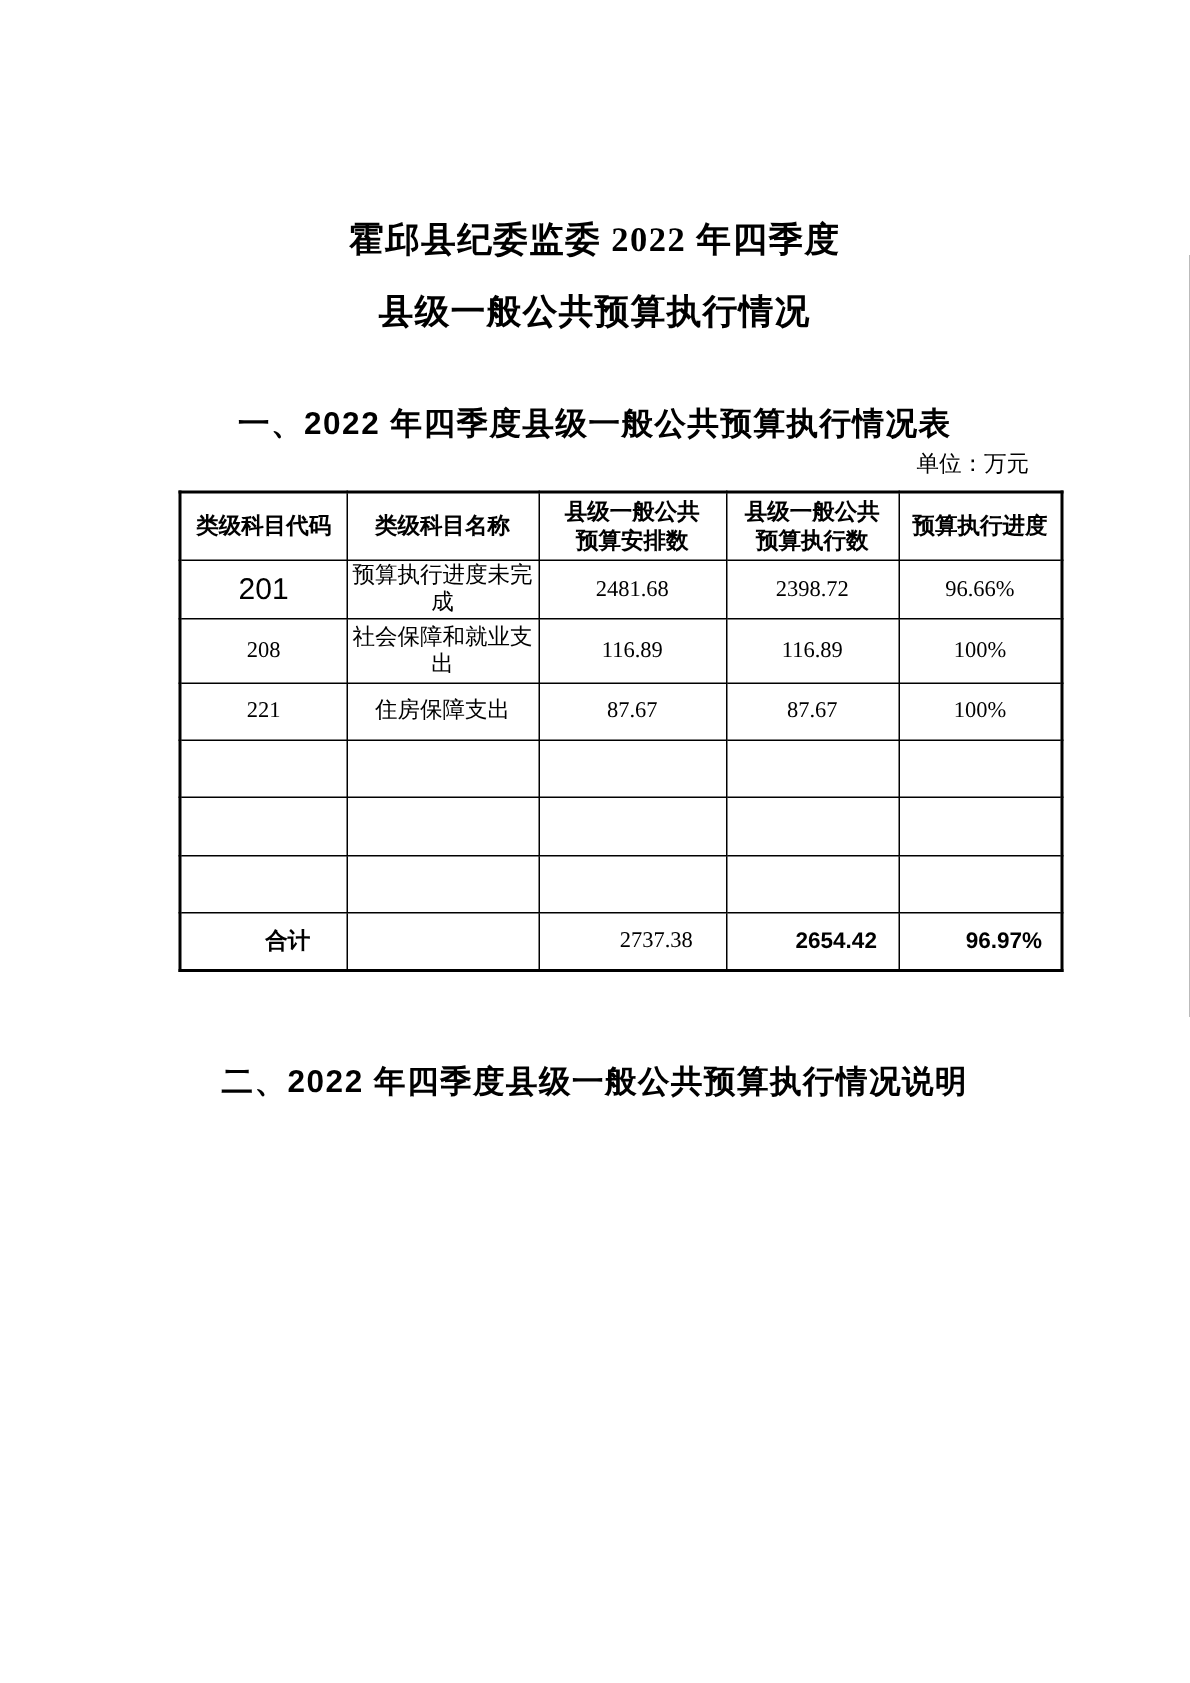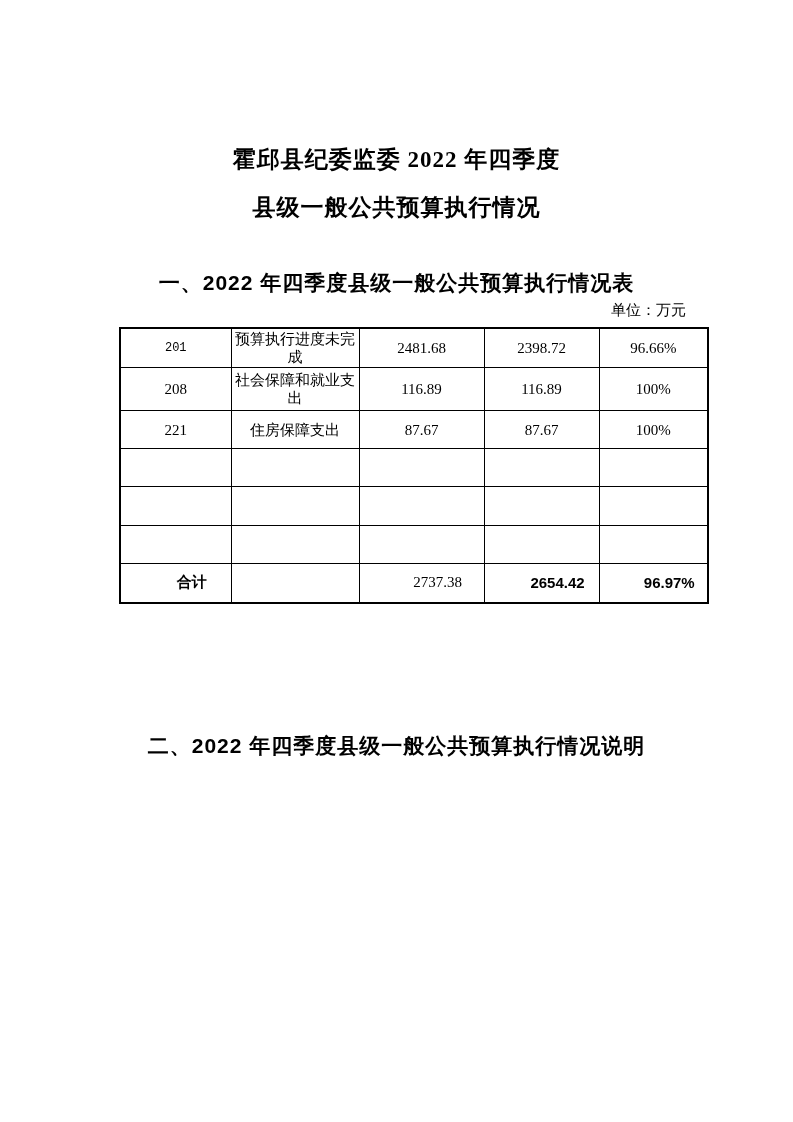--- a/index.html
+++ b/index.html
@@ -22,21 +22,21 @@
   }
   .sec-heading {
     position:absolute; left:0; right:0;
     text-align:center;
     font-family:"Liberation Sans","DejaVu Sans",sans-serif;
     font-weight:700;
     font-size:21px; line-height:24px;
     letter-spacing:1px;
   }
   #sec1-heading { top:271px; }
-  #sec2-heading { top:710px;margin-top:24px; }
+  #sec2-heading { top:710px; }
 
   .unit-label {
     position:absolute; top:301px; right:107px;
     font-family:"Liberation Serif","DejaVu Serif",serif;
     font-size:15px; line-height:19px;
   }
 
   table.budget {
     position:absolute; left:119px; top:327px;
     width:588px;
@@ -56,22 +56,22 @@
     font-family:"Liberation Sans","DejaVu Sans",sans-serif;
     font-weight:700;
     white-space:pre-line;
     line-height:19px;
   }
   table.budget .data td {
     font-family:"Liberation Serif","DejaVu Serif",serif;
     line-height:18px;
   }
   table.budget .data td.code-sans {
-    font-family:Liberation Mono, monospace;
-    font-size:12px;
+    font-family:Liberation Sans, sans-serif;
+    font-size:20px;
   }
   table.budget .total td {
     font-family:"Liberation Sans","DejaVu Sans",sans-serif;
     font-weight:700;
     padding-left:34px;
   }
   table.budget .total td.plain-serif {
     font-family:"Liberation Serif","DejaVu Serif",serif;
     font-weight:400;
   }
@@ -100,20 +100,29 @@
 
   <table class="budget">
     <colgroup>
       <col style="width:111px">
         <col style="width:128px">
         <col style="width:125px">
         <col style="width:115px">
         <col style="width:109px">
     </colgroup>
     <tbody>
+        <tr class="hdr" style="height:45px">
+      <td>类级科目代码</td>
+      <td>类级科目名称</td>
+      <td>县级一般公共
+预算安排数</td>
+      <td>县级一般公共
+预算执行数</td>
+      <td>预算执行进度</td>
+    </tr>
     <tr class="data" style="height:38px">
       <td class="code-sans">201</td>
       <td>预算执行进度未完成</td>
       <td>2481.68</td>
       <td>2398.72</td>
       <td>96.66%</td>
     </tr>
     <tr class="data" style="height:43px">
       <td>208</td>
       <td>社会保障和就业支出</td>

